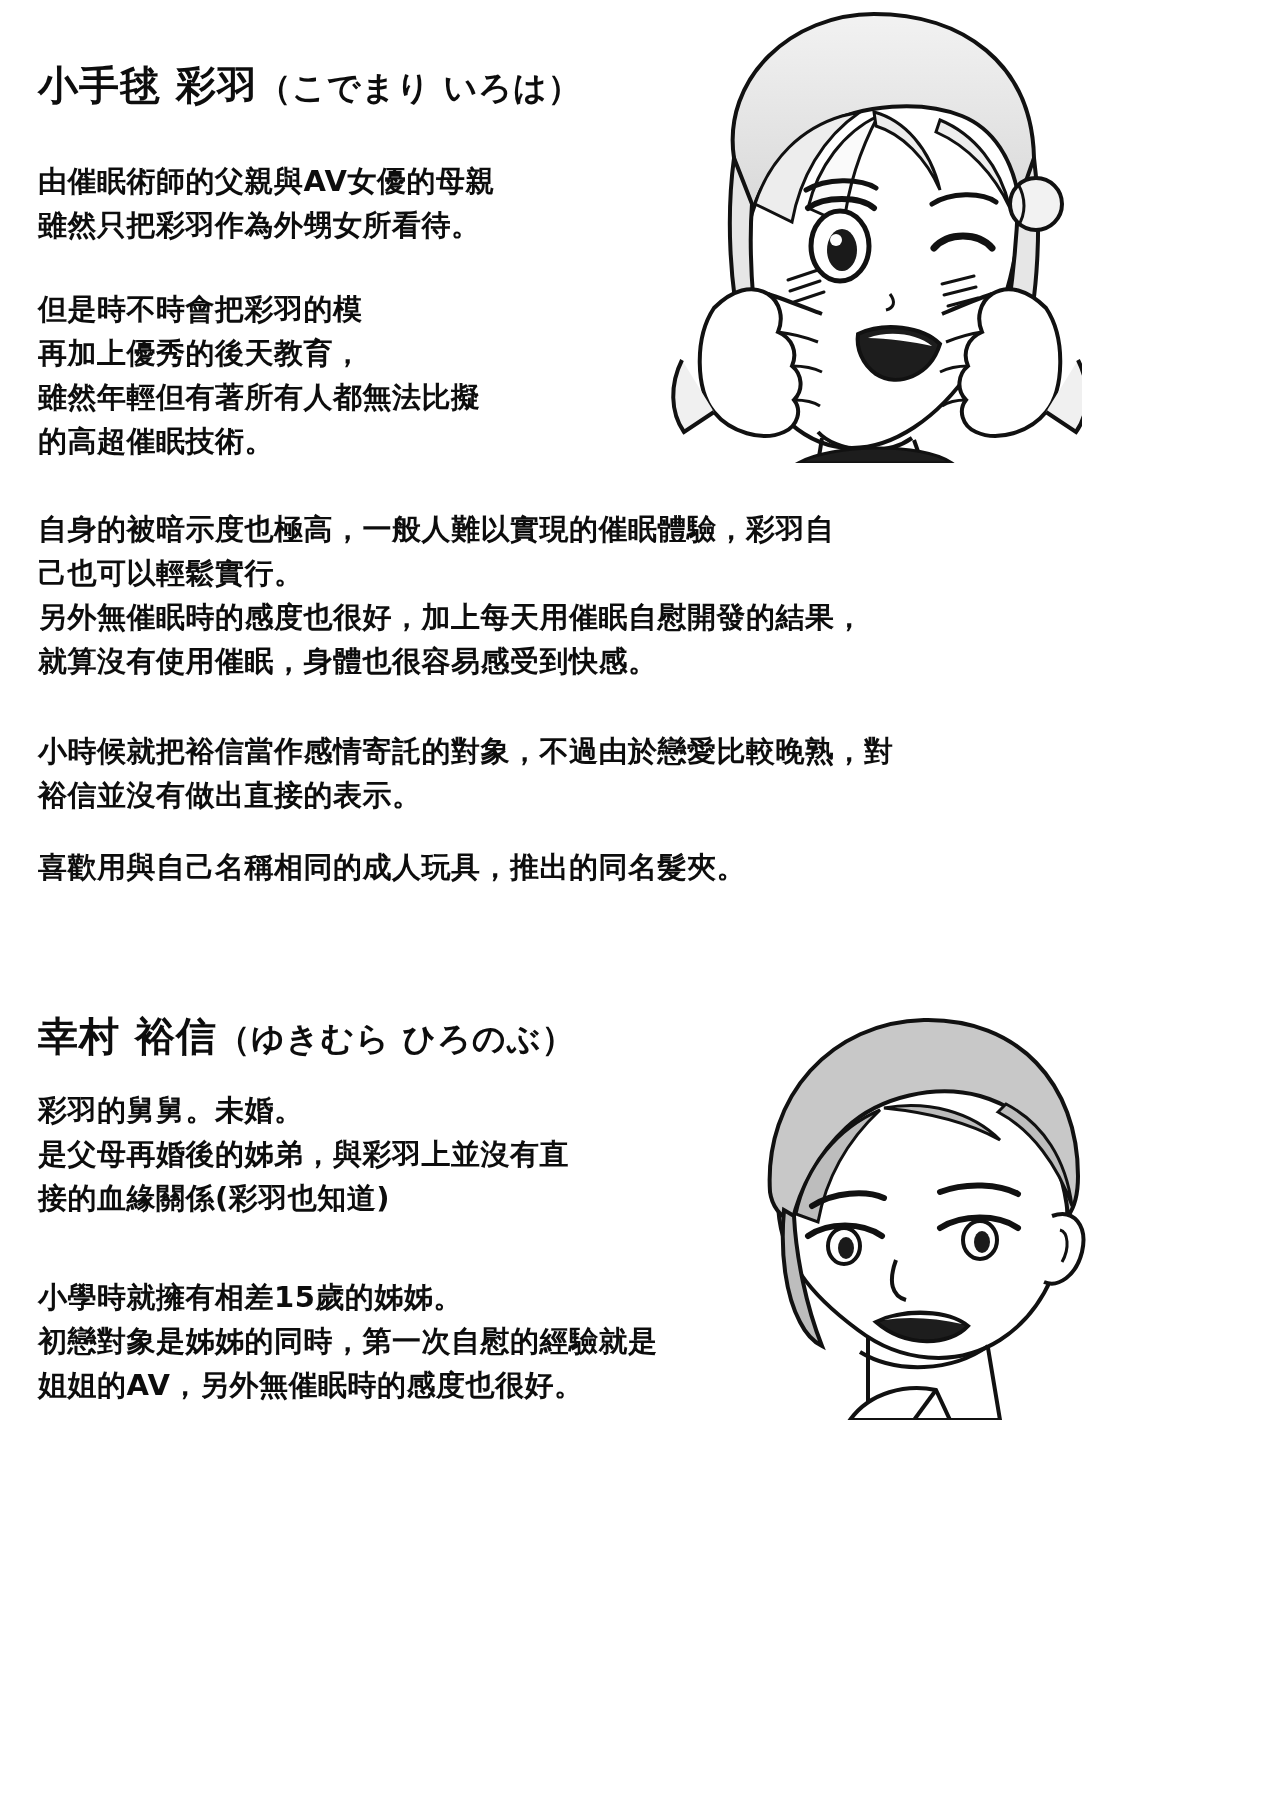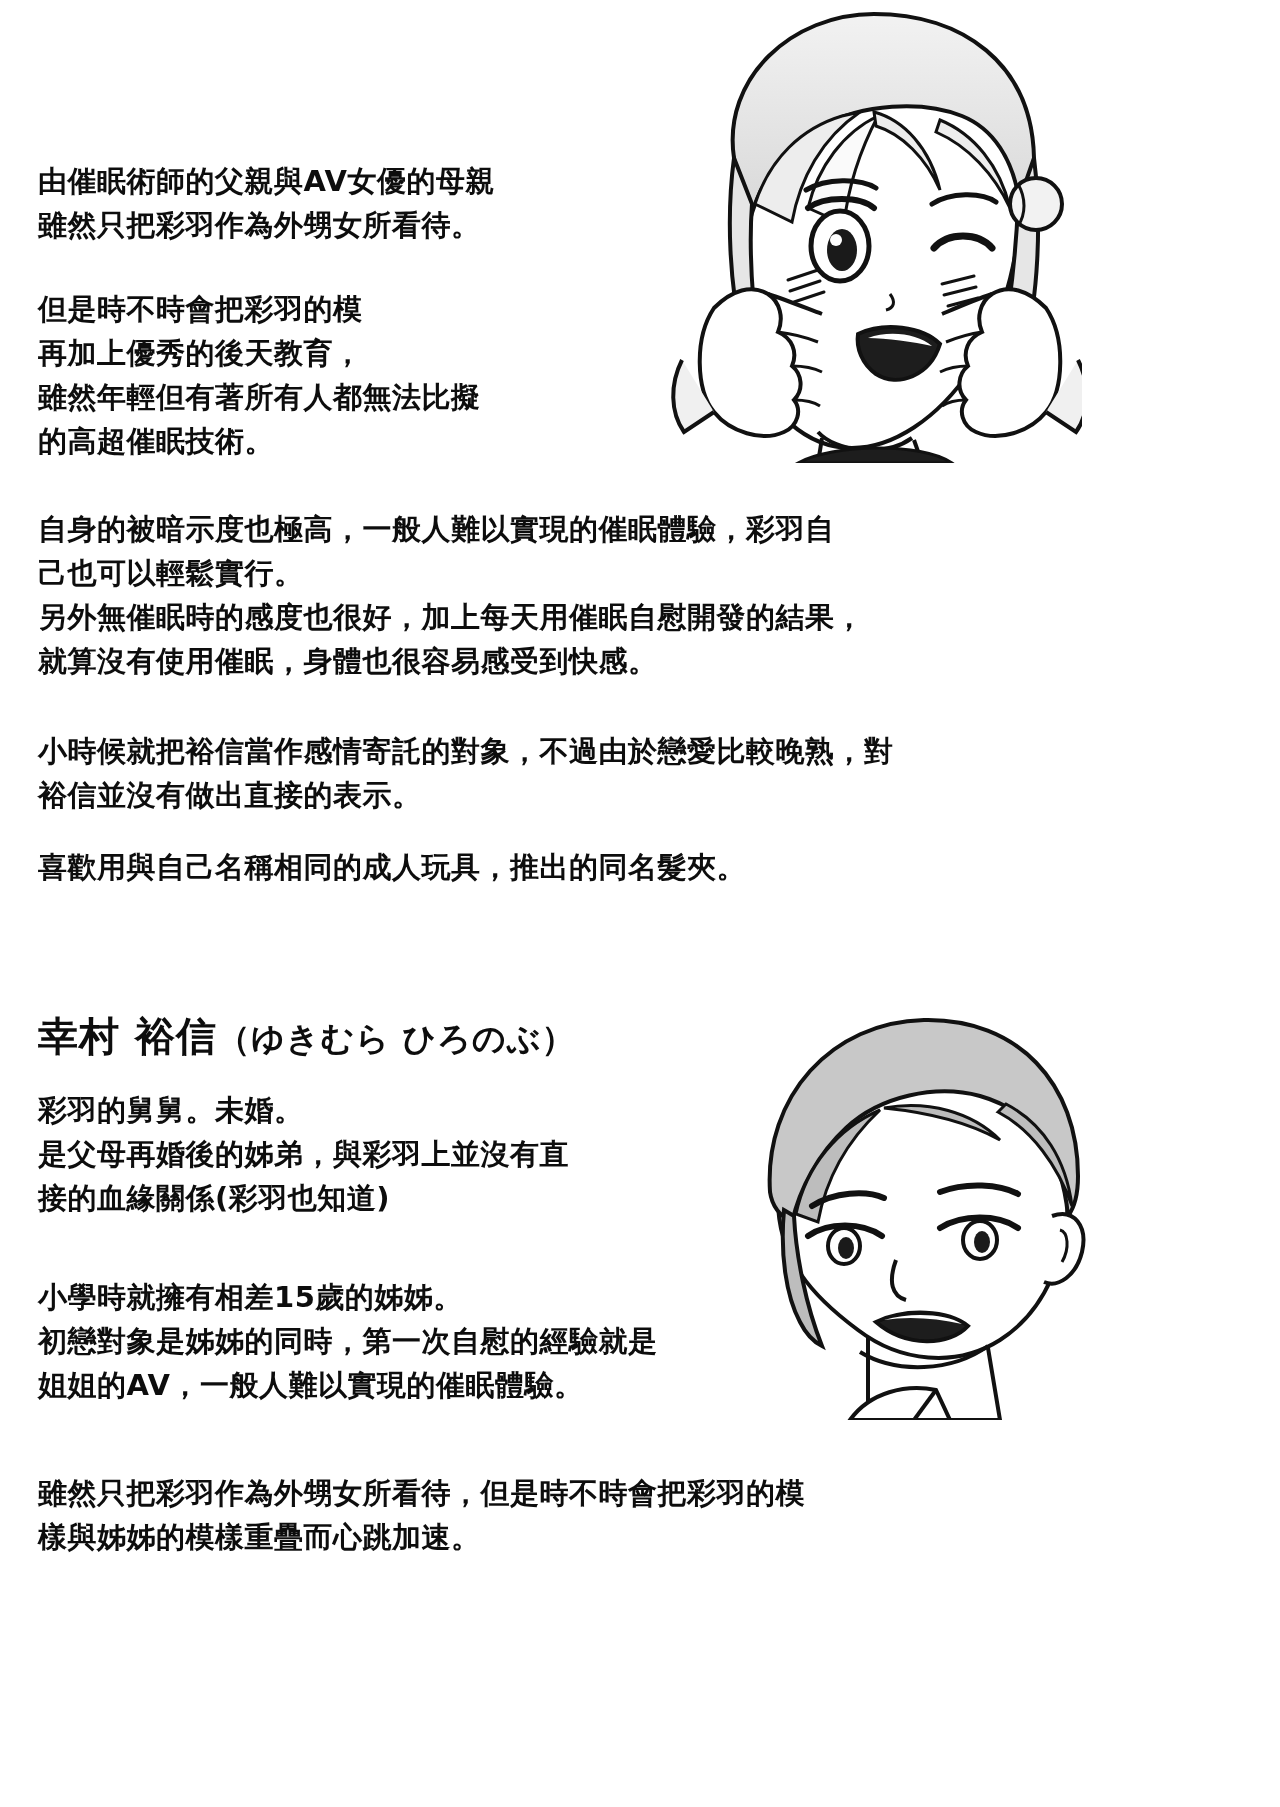--- a/index.html
+++ b/index.html
@@ -151,20 +151,23 @@
           <path d="M360,324 C346,326 334,330 324,334" fill="none" stroke="#111" stroke-width="3"></path>
           <path d="M346,358 C336,358 326,360 318,364" fill="none" stroke="#111" stroke-width="3"></path>
           <path d="M344,392 C334,392 326,394 320,398" fill="none" stroke="#111" stroke-width="3"></path>
 
           <path d="M60,352 C48,376 48,404 62,424 L92,404" fill="#f0f0f0" stroke="#111" stroke-width="4"></path>
           <path d="M456,352 C468,376 468,404 454,424 L424,404" fill="#f0f0f0" stroke="#111" stroke-width="4"></path>
         </g>
       </svg>
     </div>
 
+    <h1 class="char-title" style="top:36px;">
+      <span>小手毬 彩羽</span><span class="kana">（こでまり いろは）</span>
+    </h1>
 
     <p class="body-text" style="top:130px; width:600px;">由催眠術師的父親與AV女優的母親
 雖然只把彩羽作為外甥女所看待。</p>
 
     <p class="body-text" style="top:258px; width:600px;">但是時不時會把彩羽的模
 再加上優秀的後天教育，
 雖然年輕但有著所有人都無法比擬
 的高超催眠技術。</p>
 
     <p class="body-text" style="top:478px; width:1210px;">自身的被暗示度也極高，一般人難以實現的催眠體驗，彩羽自
@@ -237,19 +240,17 @@
     <h1 class="char-title" style="top:966px;margin-top:48px;">
       <span>幸村 裕信</span><span class="kana">（ゆきむら ひろのぶ）</span>
     </h1>
 
     <p class="body-text" style="top:1059px; width:640px;">彩羽的舅舅。未婚。
 是父母再婚後的姊弟，與彩羽上並沒有直
 接的血緣關係(彩羽也知道)</p>
 
     <p class="body-text" style="top:1246px; width:640px;">小學時就擁有相差15歲的姊姊。
 初戀對象是姊姊的同時，第一次自慰的經驗就是
-姐姐的AV，一般人難以實現的催眠體驗。</p>
-
-    <p class="body-text" style="top:1442px; width:1210px;">雖然只把彩羽作為外甥女所看待，但是時不時會把彩羽的模
-樣與姊姊的模樣重疊而心跳加速。</p>
+姐姐的AV，另外無催眠時的感度也很好。</p>
+
   </div>
 
 </div>
 
 </body></html>

